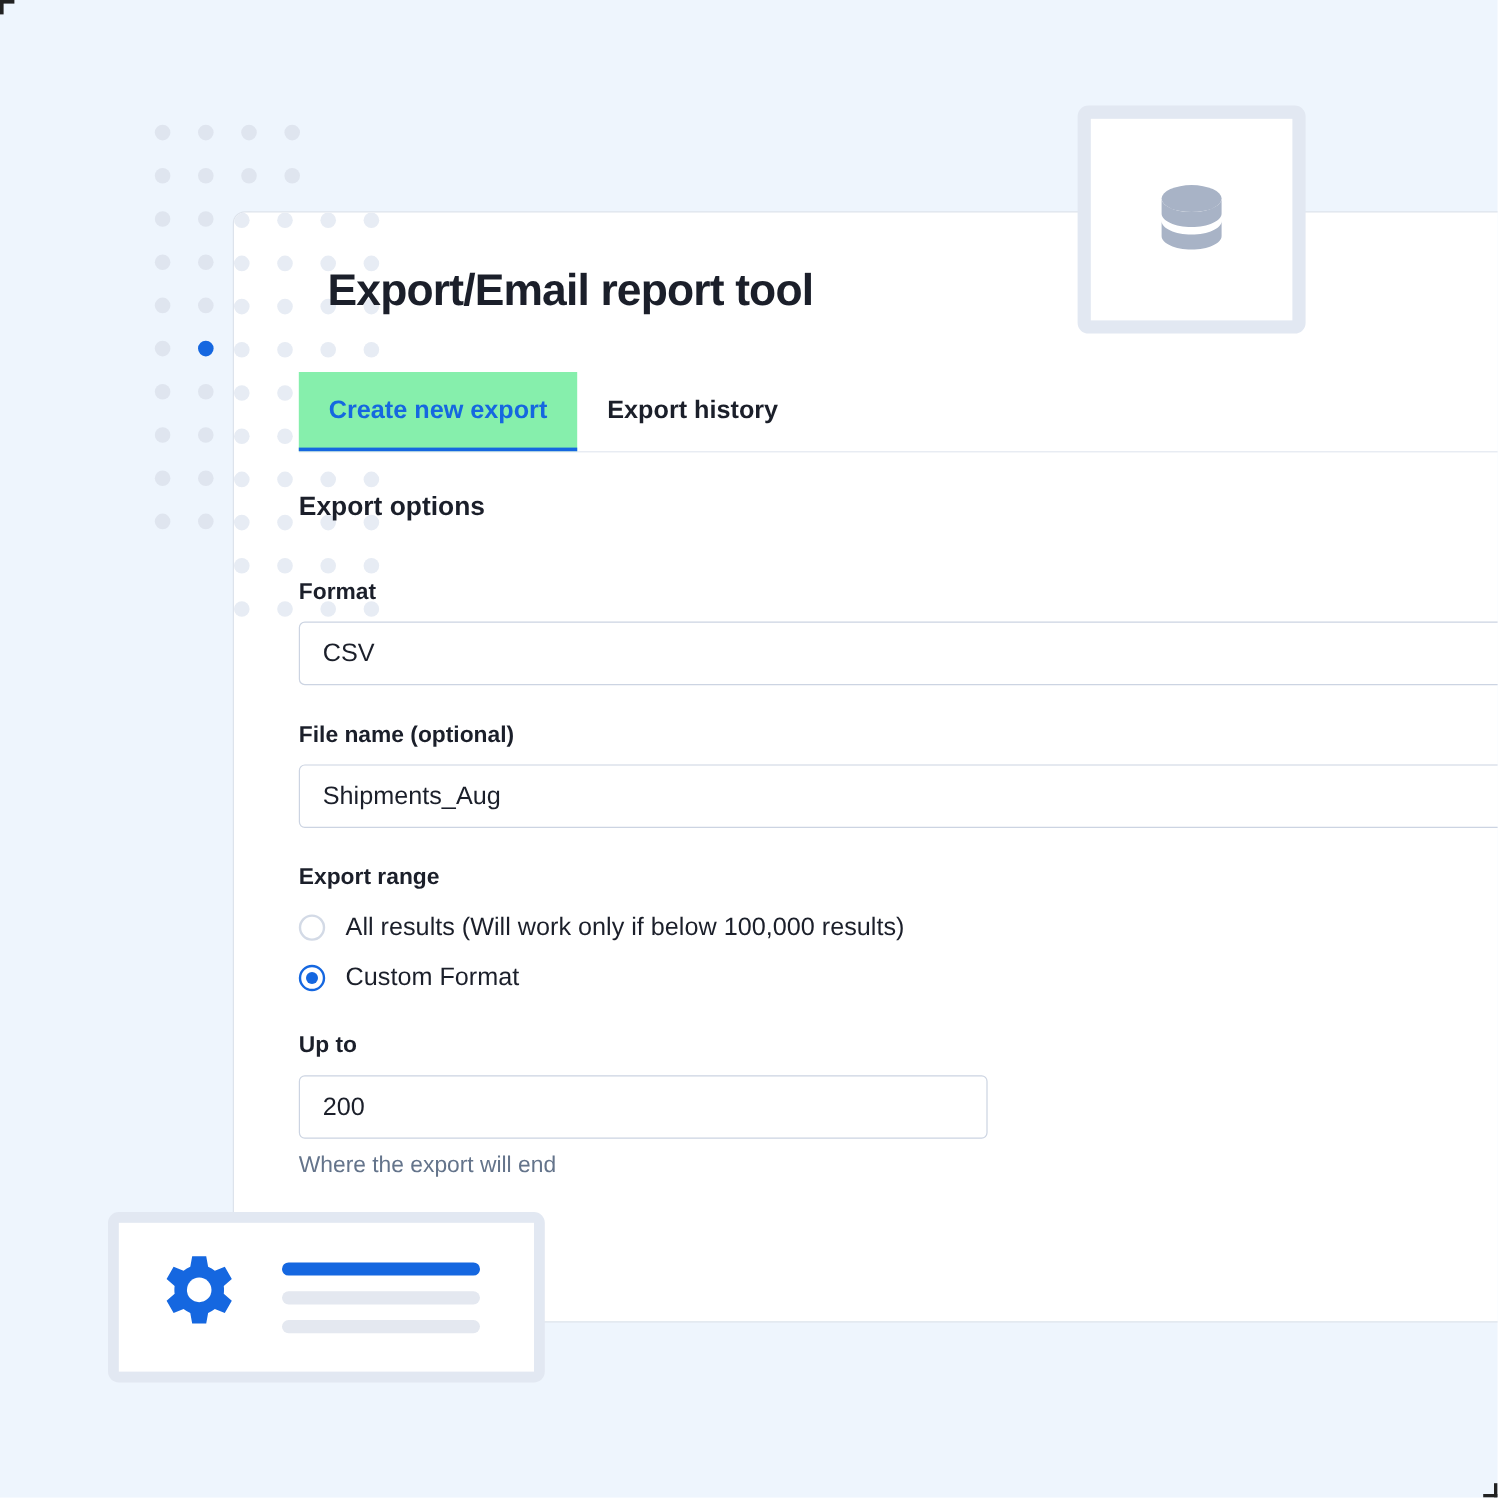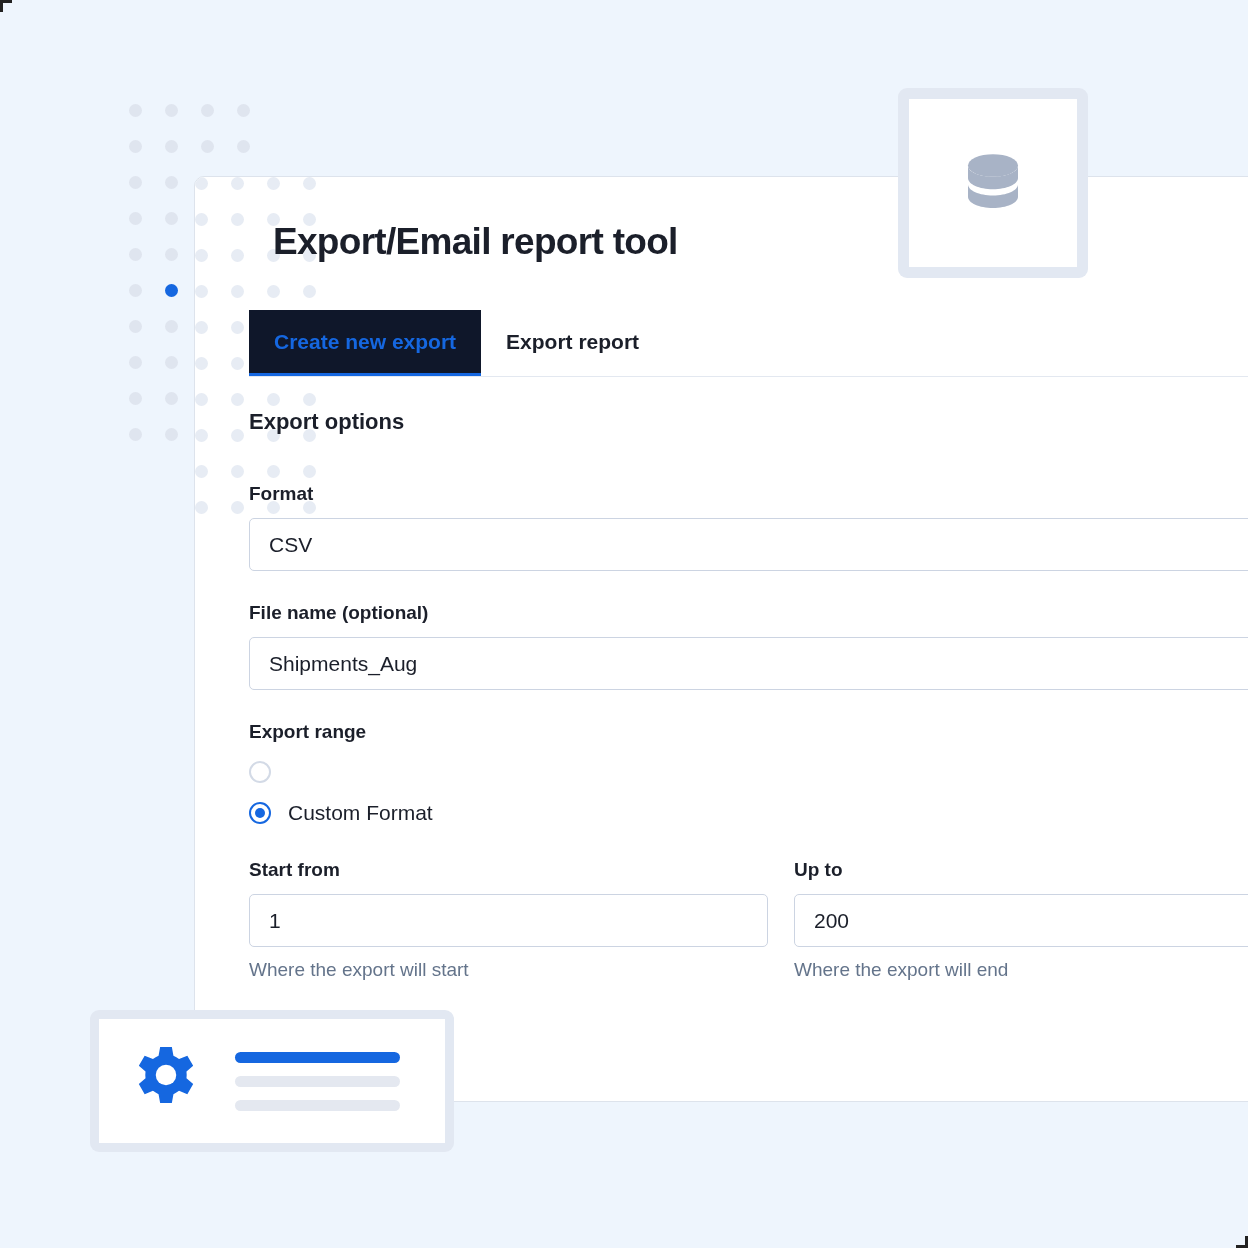--- a/index.html
+++ b/index.html
@@ -100,21 +100,21 @@
     padding: 0 25px;
     font-size: 21px;
     font-weight: bold;
     color: #1b1f2a;
     box-sizing: border-box;
     border-bottom: 3px solid transparent;
     cursor: pointer;
     background: transparent;
   }
   .tab.active {
-    background: #0f172a;
+    background: #86efac;
     color: #1567e0;
     border-bottom-color: #1567e0;
   }
 
   
   #form-area {
     position: absolute;
     left: 54px;
     top: 232px;
     right: 0;
@@ -359,21 +359,21 @@
         <div class="dot" style="left: 173px; top: 396px;"></div>
       </div>
 
     <div id="page-title">Export/Email report tool</div>
 
     <div id="tabs">
       <div class="tab active">
         <span>Create new export</span>
       </div>
       <div class="tab">
-        <span>Export report</span>
+        <span>Export history</span>
       </div>
     </div>
 
     <div id="form-area">
 
       <div class="section-title">Export options</div>
 
       <div class="field-block">
         <div class="field-label">Format</div>
         <div class="text-input">
@@ -386,36 +386,30 @@
         <div class="text-input">
           <span>Shipments_Aug</span>
         </div>
       </div>
 
       <div>
         <div class="field-label">Export range</div>
 
         <div class="radio-row">
           <span class="radio"></span>
+          <span class="radio-label">All results (Will work only if below 100,000 results)</span>
         </div>
 
         <div class="radio-row">
           <span class="radio checked"></span>
           <span class="radio-label">Custom Format</span>
         </div>
       </div>
 
       <div id="range-row">
-        <div class="range-col">
-          <div class="field-label">Start from</div>
-          <div class="text-input">
-            <span>1</span>
-          </div>
-          <div class="hint">Where the export will start</div>
-        </div>
 
         <div class="range-col">
           <div class="field-label">Up to</div>
           <div class="text-input">
             <span>200</span>
           </div>
           <div class="hint">Where the export will end</div>
         </div>
       </div>
 

